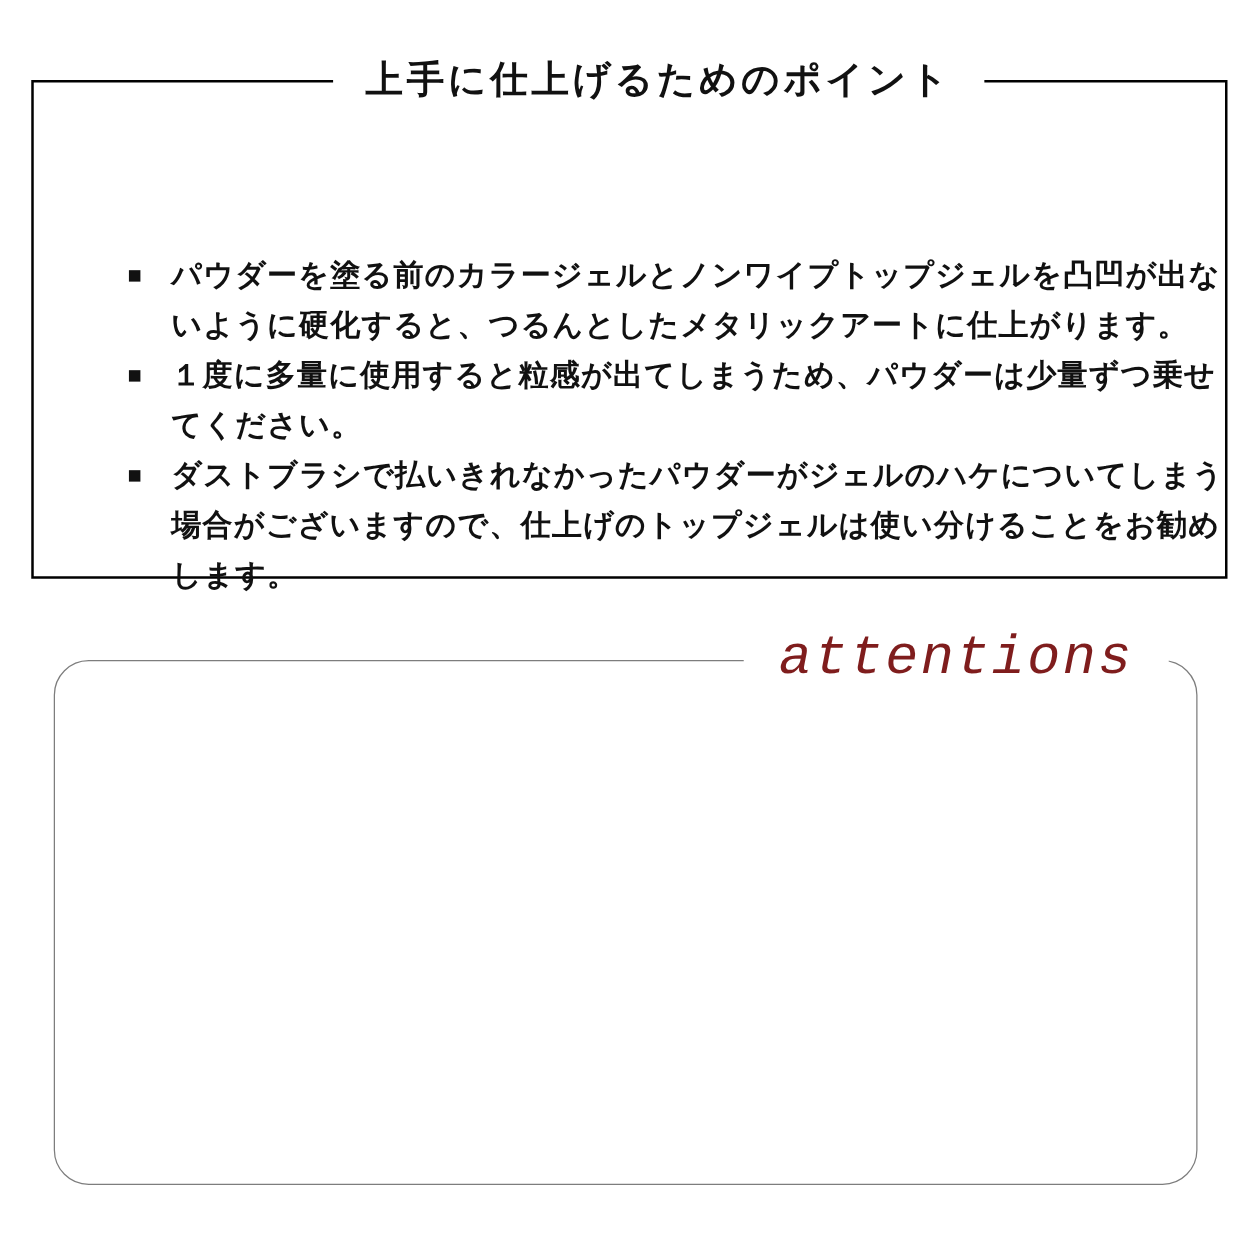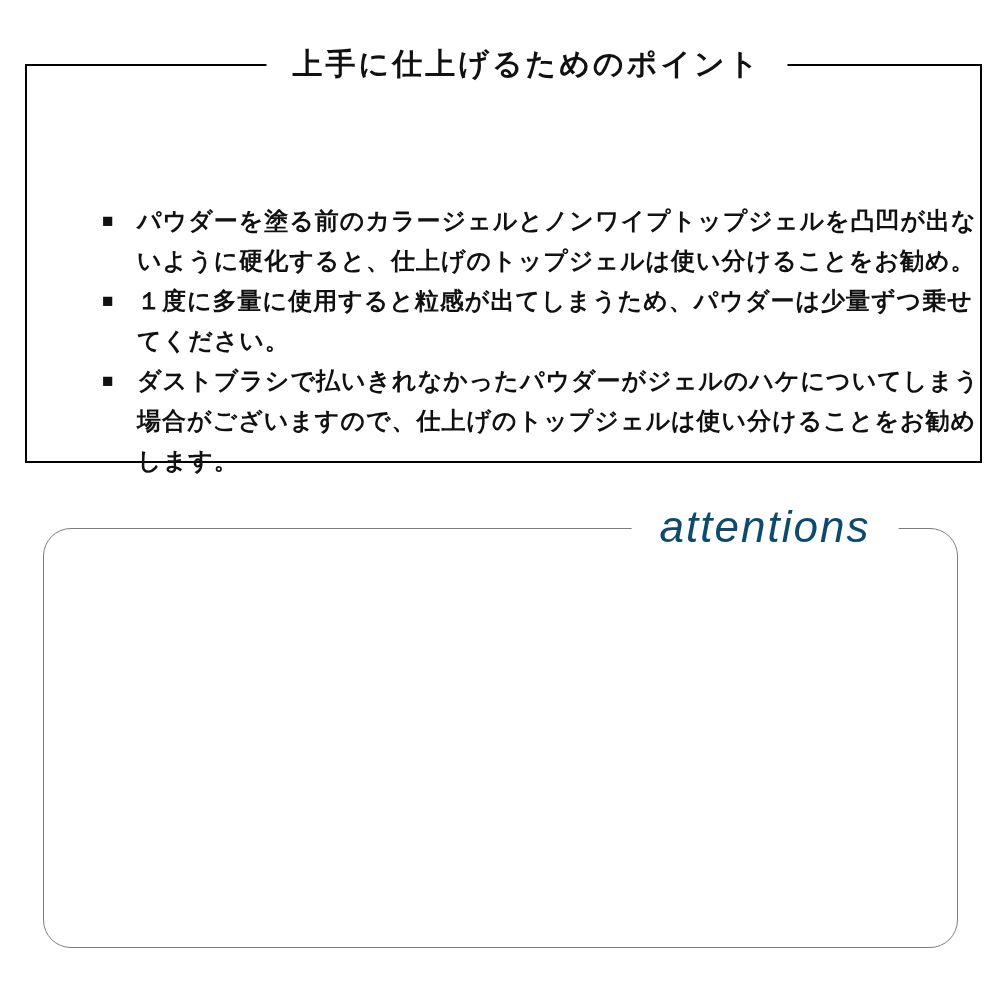--- a/index.html
+++ b/index.html
@@ -68,40 +68,40 @@
     width:915px; height:420px;
     border:1px solid var(--c-attentions_border);
     border-radius:28px;
   }
   .attentions-title{
     position:absolute;
     left:765px; top:528px;
     transform:translate(-50%,-52%);
     background:var(--c-background);
     padding:0 28px;
-    font-family:Liberation Sans, sans-serif;
+    font-family:Liberation Mono, monospace;
     font-style:italic;
     font-size:44px;
     letter-spacing:2px;
-    color:#0c4a6e;
+    color:#7f1d1d;
     white-space:nowrap;
     z-index:2;
   }
 </style>
 </head>
 <body>
 
 <div class="points-title">上手に仕上げるためのポイント</div>
 <div class="points-box">
   <div class="points-list">
 
     <div class="point-item">
       <span class="square-marker">■</span>
       <div class="point-text">パウダーを塗る前のカラージェルとノンワイプトップジェルを凸凹が出な
-いように硬化すると、仕上げのトップジェルは使い分けることをお勧め。</div>
+いように硬化すると、つるんとしたメタリックアートに仕上がります。</div>
     </div>
 
     <div class="point-item">
       <span class="square-marker">■</span>
       <div class="point-text">１度に多量に使用すると粒感が出てしまうため、パウダーは少量ずつ乗せ
 てください。</div>
     </div>
 
     <div class="point-item">
       <span class="square-marker">■</span>

